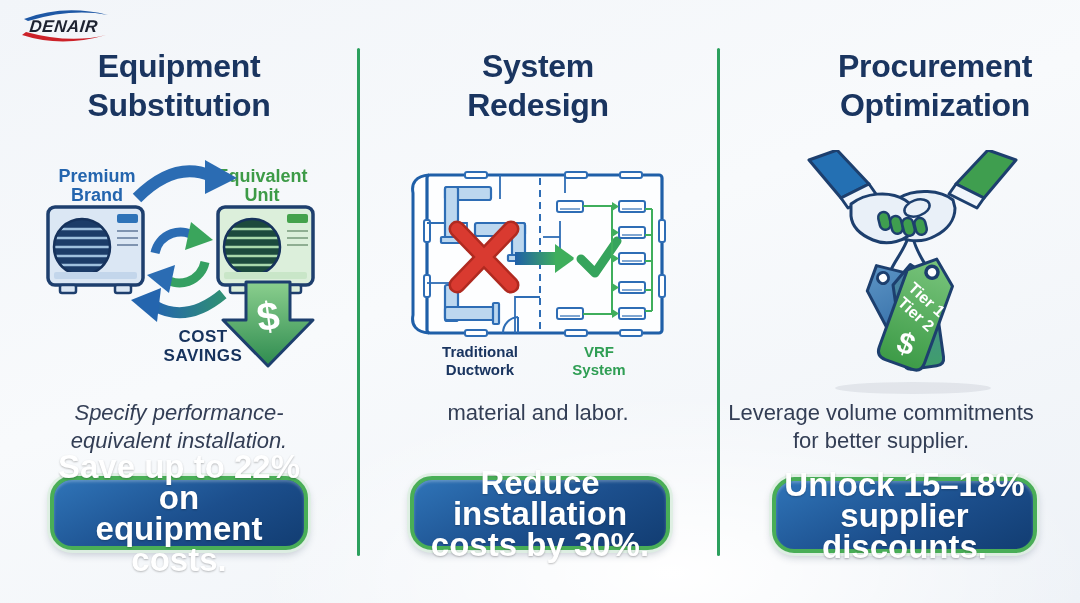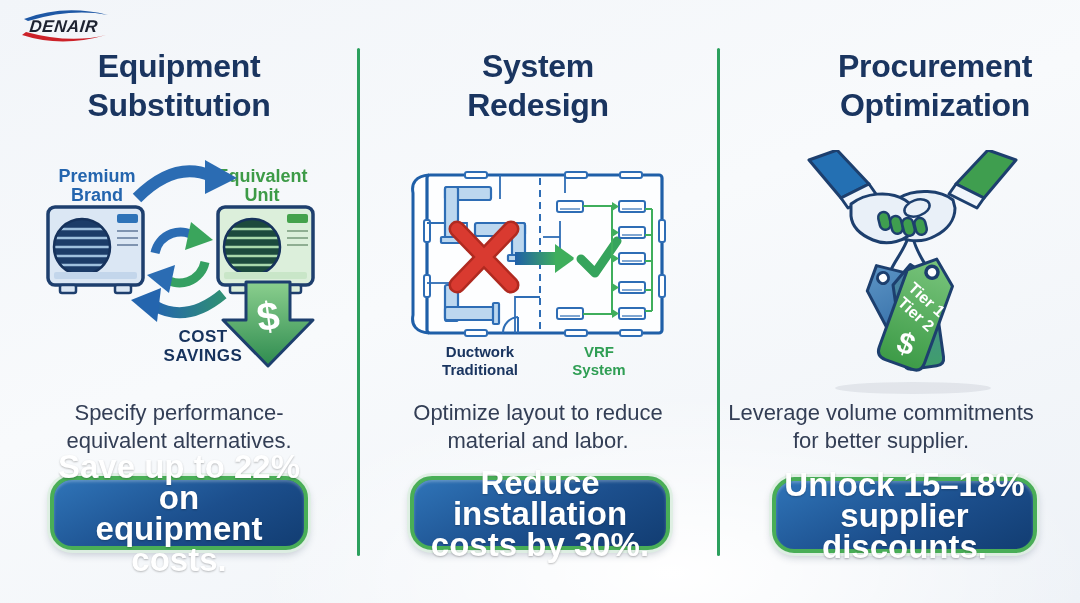--- a/index.html
+++ b/index.html
@@ -145,23 +145,23 @@
 
     <text x="188" y="192" text-anchor="middle" font-size="17" font-weight="bold" letter-spacing="0.5" fill="#16325c">COST</text>
     <text x="188" y="211" text-anchor="middle" font-size="17" font-weight="bold" letter-spacing="0.5" fill="#16325c">SAVINGS</text>
 
     <g>
       <path d="M231,132 L275,132 L275,170 L298,170 L253,216 L208,170 L231,170 Z" fill="url(#ggr)" stroke="#1d3f6e" stroke-width="3" stroke-linejoin="round"></path>
       <text x="253" y="180" text-anchor="middle" font-size="40" font-weight="bold" fill="#ffffff" transform="rotate(-8 253 166)">$</text>
     </g>
   </svg>
 
-  <div class="caption" style="left:20px;width:318px;">
+  <div class="caption" style="left:20px;width:318px;font-style:italic;">
     <span>Specify performance-</span>
-    <span>equivalent alternatives.</span>
+    <span>equivalent installation.</span>
   </div>
 
   <div class="cta" style="left:50px;top:476px;width:258px;height:74px;">
     <span>Save up to 22% on</span>
     <span>equipment costs.</span>
   </div>
 
   <div class="col-title" style="left:358px;width:360px;">
     <span>System</span>
     <span>Redesign</span>
@@ -269,30 +269,29 @@
         <polygon points="207,37 207,46 214,41.5"></polygon>
           <polygon points="207,63 207,72 214,67.5"></polygon>
         <polygon points="207,89 207,98 214,93.5"></polygon>
           <polygon points="207,118 207,127 214,122.5"></polygon>
         <polygon points="207,144 207,153 214,148.5"></polygon>
       </g>
     </g>
   </svg>
 
   <div class="mini-label navy" style="left:405px;width:150px;">
+    <span>Traditional</span>
     <span>Ductwork</span>
-    <span>Traditional</span>
   </div>
   <div class="mini-label greenlbl" style="left:524px;width:150px;">
     <span>VRF</span>
     <span>System</span>
   </div>
 
   <div class="caption" style="left:375px;width:326px;">
-    <span>Optimize layout to reduce</span>
     <span>material and labor.</span>
   </div>
 
   <div class="cta" style="left:410px;top:476px;width:260px;height:74px;">
     <span>Reduce installation</span>
     <span>costs by 30%.</span>
   </div>
 
   <div class="col-title" style="left:754px;width:362px;">
     <span>Procurement</span>

